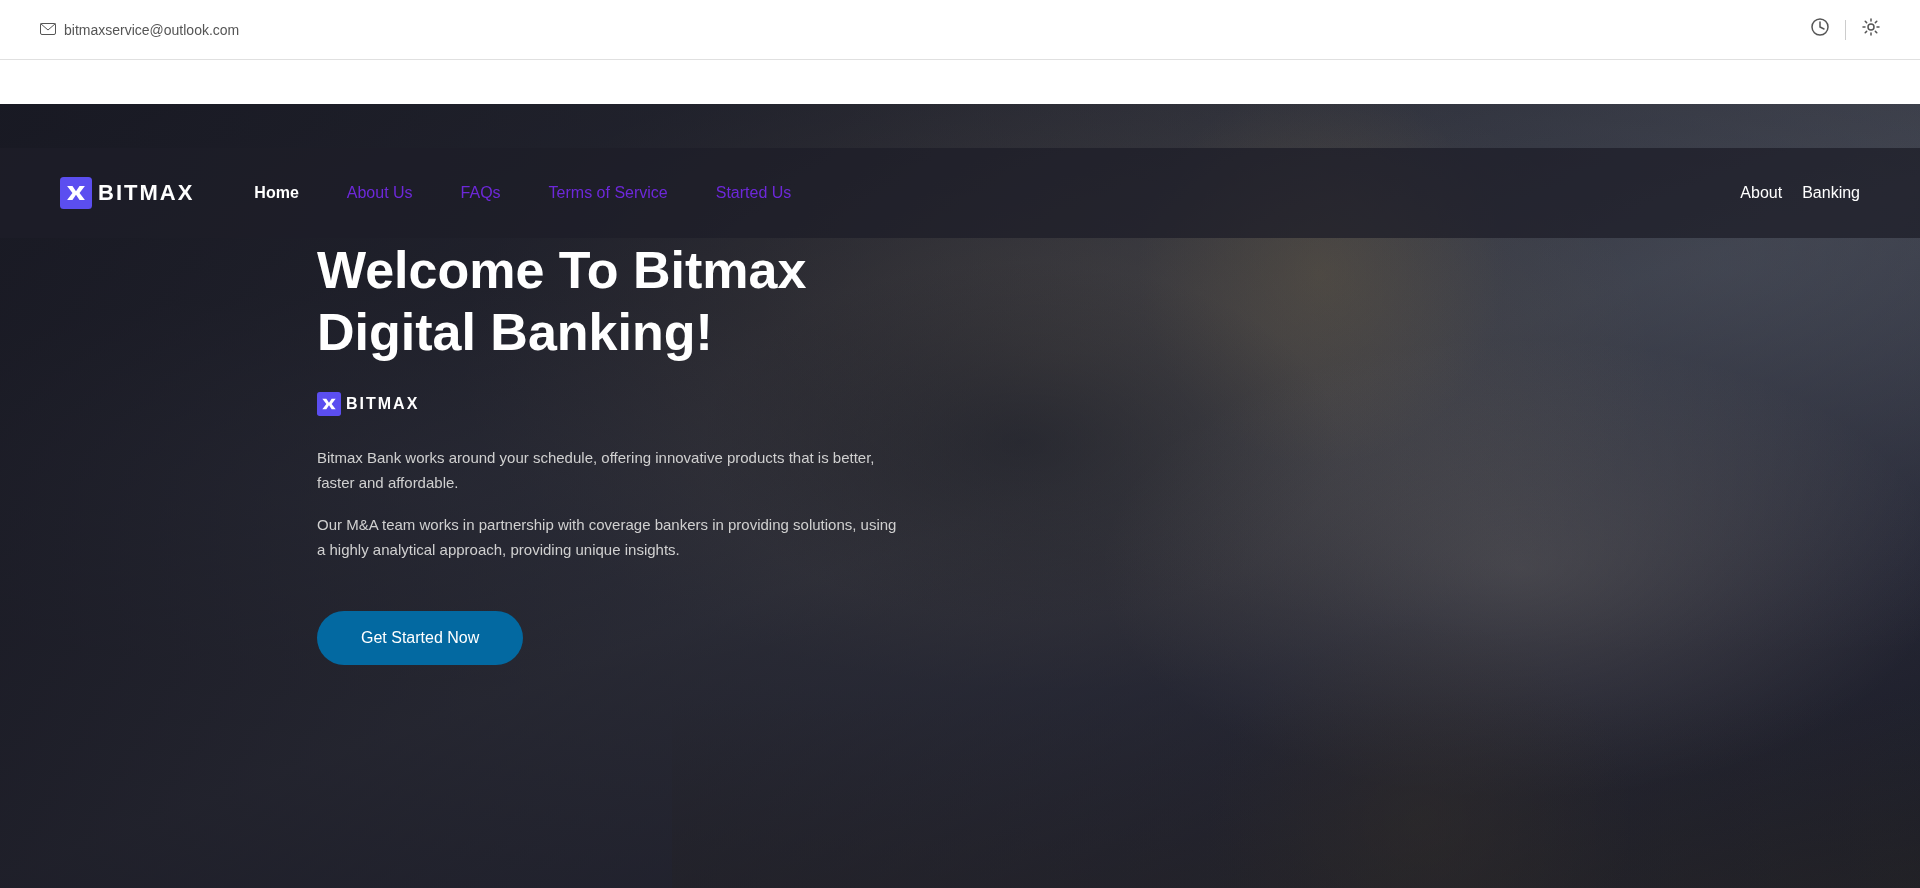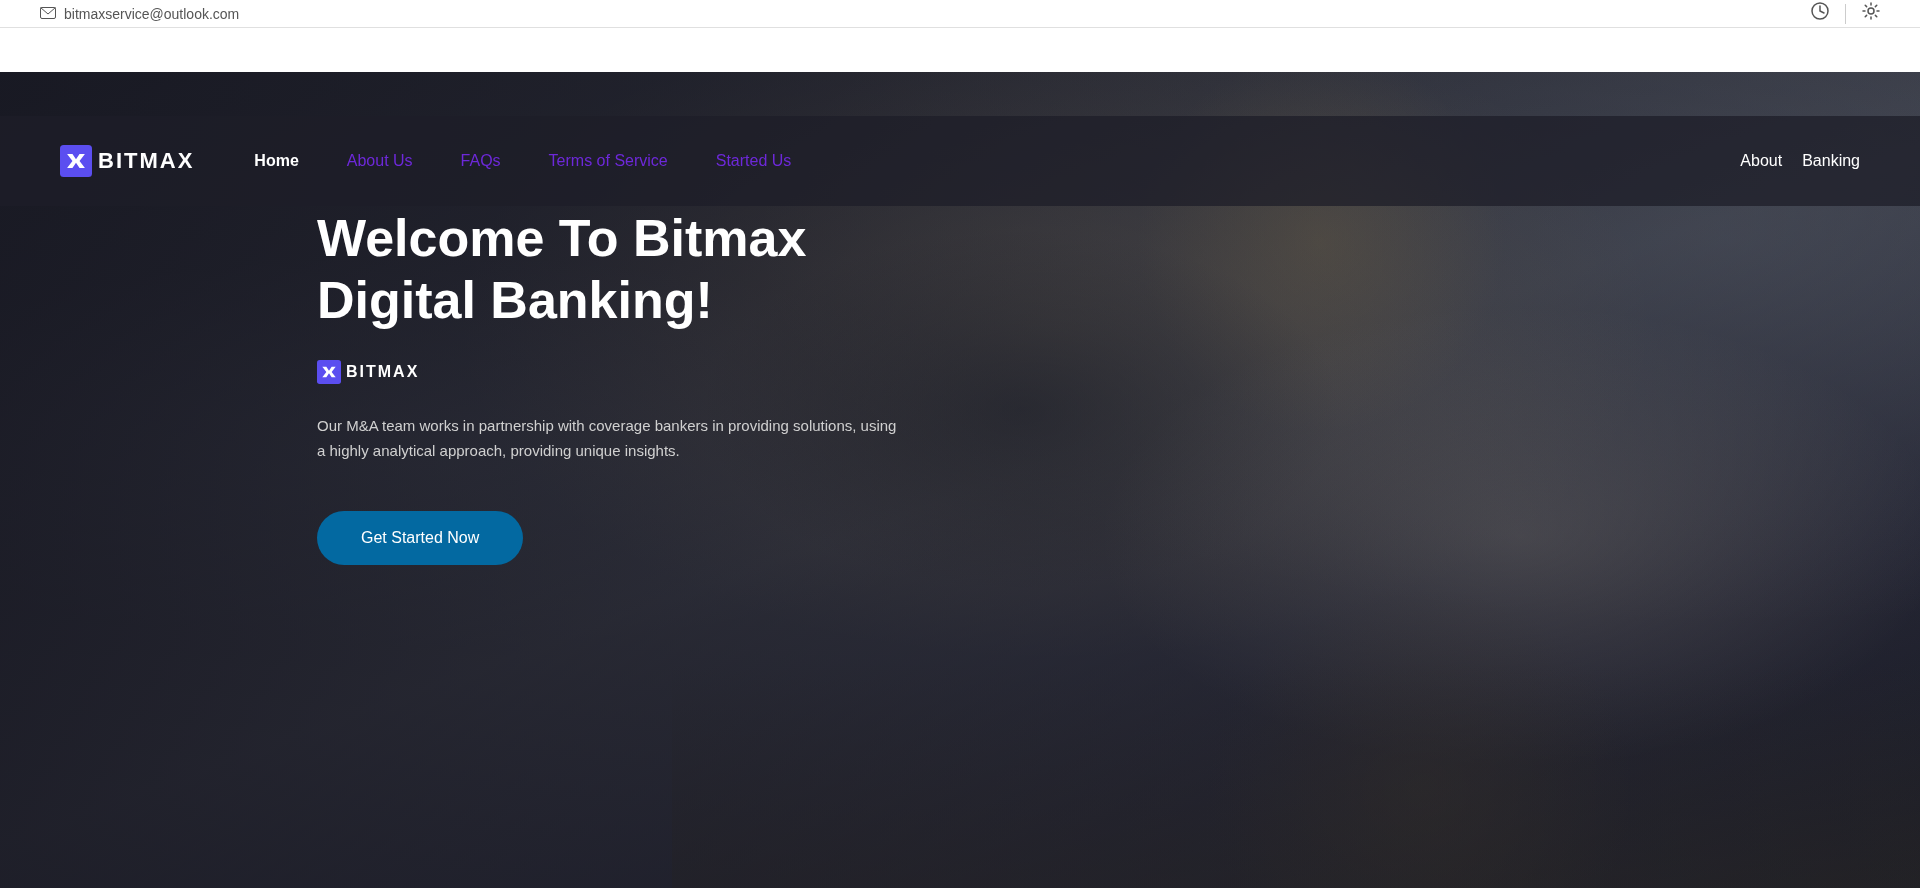--- a/index.html
+++ b/index.html
@@ -11,21 +11,21 @@
     body {
       font-family: 'Segoe UI', Arial, sans-serif;
       width: 1920px;
       height: 888px;
       overflow: hidden;
     }
 
     
     .top-bar {
       background: #ffffff;
-      height: 28px;
+      height: 60px;
       display: flex;
       align-items: center;
       justify-content: space-between;
       padding: 0 40px;
       border-bottom: 1px solid #e0e0e0;
     }
 
     .top-bar-left {
       display: flex;
       align-items: center;
@@ -313,17 +313,18 @@
     <h1 class="hero-title">Welcome To Bitmax Digital Banking!</h1>
 
     <div class="hero-brand-small">
       <svg width="24" height="24" viewBox="0 0 36 36" fill="none" xmlns="http://www.w3.org/2000/svg">
         <rect width="36" height="36" rx="4" fill="#5b4ef0"></rect>
         <path d="M8 10 L14 18 L8 26 L14 26 L18 20 L22 26 L28 26 L22 18 L28 10 L22 10 L18 16 L14 10 Z" fill="white"></path>
       </svg>
       <span class="brand-name-small">BITMAX</span>
     </div>
 
+    <p class="hero-desc">Bitmax Bank works around your schedule, offering innovative products that is better, faster and affordable.</p>
     <p class="hero-desc2">Our M&amp;A team works in partnership with coverage bankers in providing solutions, using a highly analytical approach, providing unique insights.</p>
 
     <a href="#" class="btn-get-started">Get Started Now</a>
   </div>
 </div>
 
 </body></html>

